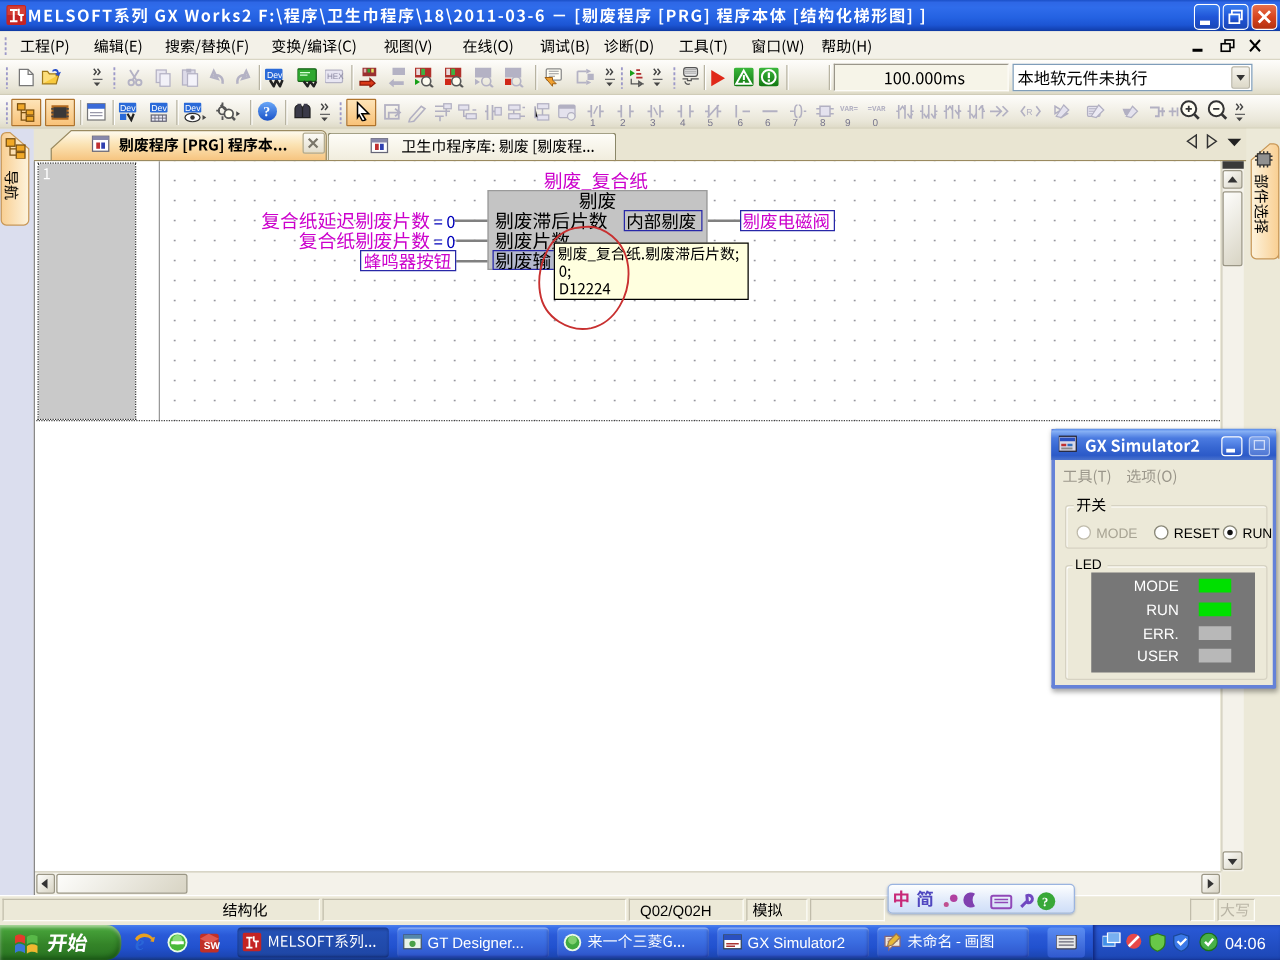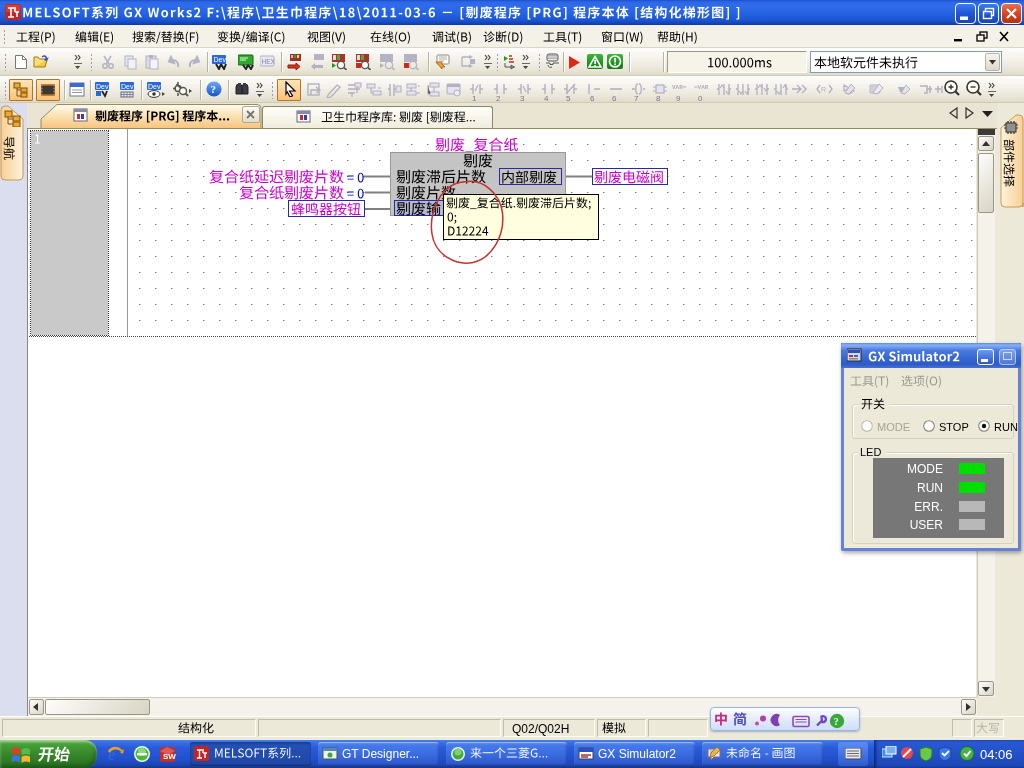--- a/index.html
+++ b/index.html
@@ -901,21 +901,21 @@
       <use href="#g2" x="2000"></use>
       <use href="#g22" x="2338"></use>
       <use href="#g4" x="3080"></use>
     </svg><div class="a" style="left:852px;top:404px;width:162px;height:35px;z-index:41;border:1px solid #d6d2c2;border-radius:3px;box-shadow:inset 1px 1px 0 #fff"></div><div class="a" style="left:859px;top:398px;width:30px;height:13px;z-index:42;background:#ece9d8"></div><svg class="t z43" style="left:861px;top:397px" width="24.0" height="14.4" viewBox="0 -950 2000 1200" fill="#000">
       <use href="#g90" x="0"></use>
       <use href="#g91" x="1000"></use>
     </svg><svg class="a" style="left:861px;top:420px;z-index:42" width="13" height="13">
       <circle cx="6" cy="6" r="5.3" fill="#fff" stroke="#c0bcac" stroke-width="1.1"></circle>
     </svg><div class="a" style="left:877px;top:421px;z-index:42;font:11px 'Liberation Sans';color:#a8a494">MODE</div><svg class="a" style="left:923px;top:420px;z-index:42" width="13" height="13">
       <circle cx="6" cy="6" r="5.3" fill="#fff" stroke="#8a8878" stroke-width="1.1"></circle>
-    </svg><div class="a" style="left:939px;top:421px;z-index:42;font:11px 'Liberation Sans';color:#000">STOP</div><svg class="a" style="left:978px;top:420px;z-index:42" width="13" height="13">
+    </svg><div class="a" style="left:939px;top:421px;z-index:42;font:11px 'Liberation Sans';color:#000">RESET</div><svg class="a" style="left:978px;top:420px;z-index:42" width="13" height="13">
       <circle cx="6" cy="6" r="5.3" fill="#fff" stroke="#8a8878" stroke-width="1.1"></circle>
       <circle cx="6" cy="6" r="2.2" fill="#111"></circle>
     </svg><div class="a" style="left:994px;top:421px;z-index:42;font:11px 'Liberation Sans';color:#000">RUN</div><div class="a" style="left:852px;top:452px;width:162px;height:92px;z-index:41;border:1px solid #d6d2c2;border-radius:3px;box-shadow:inset 1px 1px 0 #fff"></div><div class="a" style="left:858px;top:446px;width:28px;height:13px;z-index:42;background:#ece9d8"></div><div class="a" style="left:860px;top:446px;z-index:43;font:11px 'Liberation Sans';color:#000">LED</div><div class="a" style="left:873px;top:458px;width:131px;height:80px;z-index:42;background:#777"></div><div class="a" style="left:873px;top:462px;width:70px;height:14px;z-index:43;font:12px 'Liberation Sans';color:#fff;text-align:right">MODE</div><div class="a" style="left:959px;top:463px;width:26px;height:11px;z-index:43;background:#00e000"></div><div class="a" style="left:873px;top:481px;width:70px;height:14px;z-index:43;font:12px 'Liberation Sans';color:#fff;text-align:right">RUN</div><div class="a" style="left:959px;top:482px;width:26px;height:11px;z-index:43;background:#00e000"></div><div class="a" style="left:873px;top:500px;width:70px;height:14px;z-index:43;font:12px 'Liberation Sans';color:#fff;text-align:right">ERR.</div><div class="a" style="left:959px;top:501px;width:26px;height:11px;z-index:43;background:#b8b8b8"></div><div class="a" style="left:873px;top:518px;width:70px;height:14px;z-index:43;font:12px 'Liberation Sans';color:#fff;text-align:right">USER</div><div class="a" style="left:959px;top:519px;width:26px;height:11px;z-index:43;background:#b8b8b8"></div><div class="a" style="left:0;top:716px;width:1024px;height:24px;background:#ece9d8;border-top:1px solid #fff"></div><div class="a" style="left:2px;top:719px;width:254px;height:18px;border:1px solid;border-color:#c0bcaa #fdfdf8 #fdfdf8 #c0bcaa"></div><div class="a" style="left:258px;top:719px;width:243px;height:18px;border:1px solid;border-color:#c0bcaa #fdfdf8 #fdfdf8 #c0bcaa"></div><div class="a" style="left:503px;top:719px;width:92px;height:18px;border:1px solid;border-color:#c0bcaa #fdfdf8 #fdfdf8 #c0bcaa"></div><div class="a" style="left:597px;top:719px;width:49px;height:18px;border:1px solid;border-color:#c0bcaa #fdfdf8 #fdfdf8 #c0bcaa"></div><div class="a" style="left:648px;top:719px;width:60px;height:18px;border:1px solid;border-color:#c0bcaa #fdfdf8 #fdfdf8 #c0bcaa"></div><div class="a" style="left:952px;top:719px;width:20px;height:18px;border:1px solid;border-color:#c0bcaa #fdfdf8 #fdfdf8 #c0bcaa"></div><div class="a" style="left:974px;top:719px;width:30px;height:18px;border:1px solid;border-color:#c0bcaa #fdfdf8 #fdfdf8 #c0bcaa"></div><svg class="t " style="left:178px;top:721px" width="36.0" height="14.4" viewBox="0 -950 3000 1200" fill="#000">
       <use href="#g92" x="0"></use>
       <use href="#g93" x="1000"></use>
       <use href="#g94" x="2000"></use>
     </svg><div class="a" style="left:512px;top:722px;font:12px 'Liberation Sans';color:#000">Q02/Q02H</div><svg class="t " style="left:602px;top:721px" width="24.0" height="14.4" viewBox="0 -950 2000 1200" fill="#000">
       <use href="#g95" x="0"></use>
       <use href="#g96" x="1000"></use>
     </svg><svg class="t " style="left:976px;top:721px" width="24.0" height="14.4" viewBox="0 -950 2000 1200" fill="#b8b4a4">

